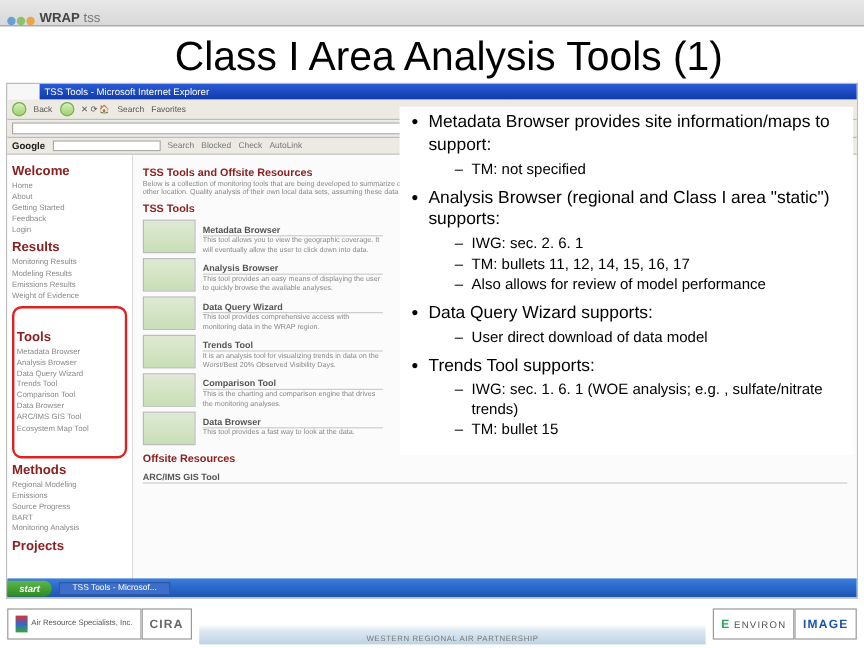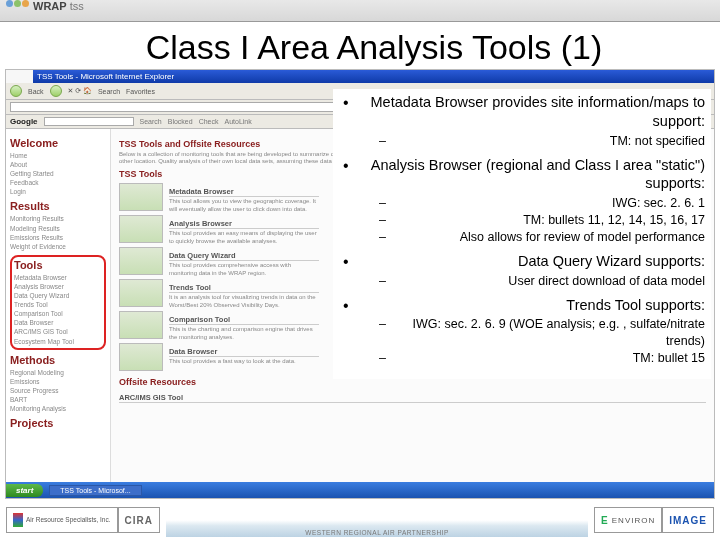--- a/index.html
+++ b/index.html
@@ -9,21 +9,21 @@
     font-family: Arial, Helvetica, sans-serif;
     background: #fff;
     position: relative;
     overflow: hidden;
   }
   .top-bar {
     height: 22px;
     background: linear-gradient(to bottom, #e8e8e8, #d8d8d8);
     border-bottom: 1px solid #999;
     display: flex;
-    align-items: flex-start;
+    align-items: flex-end;
     padding-left: 6px;
     font-size: 11px;
     font-weight: bold;
     color: #444;
   }
   .top-bar .logo-dots {
     display: inline-flex;
     gap: 1px;
     margin-right: 4px;
   }
@@ -95,21 +95,21 @@
   .sidebar {
     width: 105px; background: #fff; border-right: 1px solid #ddd;
     padding: 4px;
   }
   .sidebar-head {
     color: #8a2020; font-weight: bold; font-size: 11px; margin: 4px 0 2px 0;
   }
   .sidebar li { list-style: none; font-size: 6.5px; color: #888; line-height: 1.4; }
   .red-box {
     border: 2px solid #d22; border-radius: 8px;
-    padding: 2px 2px; margin: 4px 0;
+    padding: 18px 2px; margin: 4px 0;
   }
   .main-col {
     flex: 1; padding: 6px 8px; background: #fbfbfb;
   }
   .main-head {
     color: #8a2020; font-weight: bold; font-size: 9px; margin: 4px 0 2px;
   }
   .main-sub {
     color:#555; font-weight:bold; font-size:7.5px; margin:6px 0 1px;
     border-bottom:1px solid #ccc;
@@ -145,21 +145,20 @@
     font-family: Arial, sans-serif;
     color: #000;
   }
   .overlay ul.top { list-style: none; }
   .overlay ul.top > li {
     font-size: 14.5px;
     line-height: 1.3;
     margin-bottom: 2px;
     padding-left: 18px;
     position: relative;
-    text-align: right;
   }
   .overlay ul.top > li::before {
     content: "•";
     position: absolute; left: 4px; top: 0;
     font-size: 16px;
   }
   .overlay ul.sub { list-style: none; margin: 2px 0 6px 22px; }
   .overlay ul.sub > li {
     font-size: 12.5px;
     line-height: 1.35;
@@ -350,21 +349,21 @@
       </li>
       <li>
         <span>Data Query Wizard supports:</span>
         <ul class="sub">
           <li>User direct download of data model</li>
         </ul>
       </li>
       <li>
         <span>Trends Tool supports:</span>
         <ul class="sub">
-          <li>IWG: sec. 2. 6. 9 (WOE analysis; e.g. , sulfate/nitrate trends)</li>
+          <li>IWG: sec. 1. 6. 1 (WOE analysis; e.g. , sulfate/nitrate trends)</li>
           <li>TM: bullet 15</li>
         </ul>
       </li>
     </ul>
   </div>
 </div>
 
 <div class="footer">
   <div class="logo-box">
     <span style="width:10px;height:14px;background:linear-gradient(#d33,#36c,#3a3);"></span>

